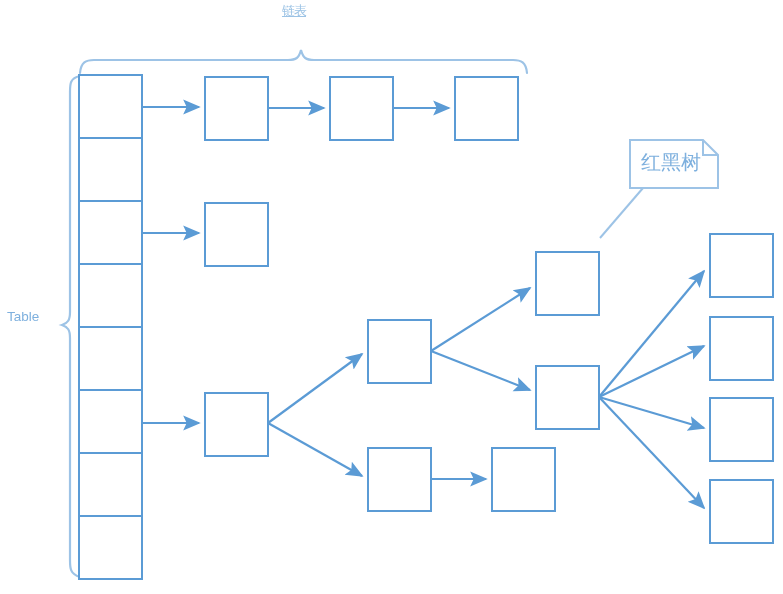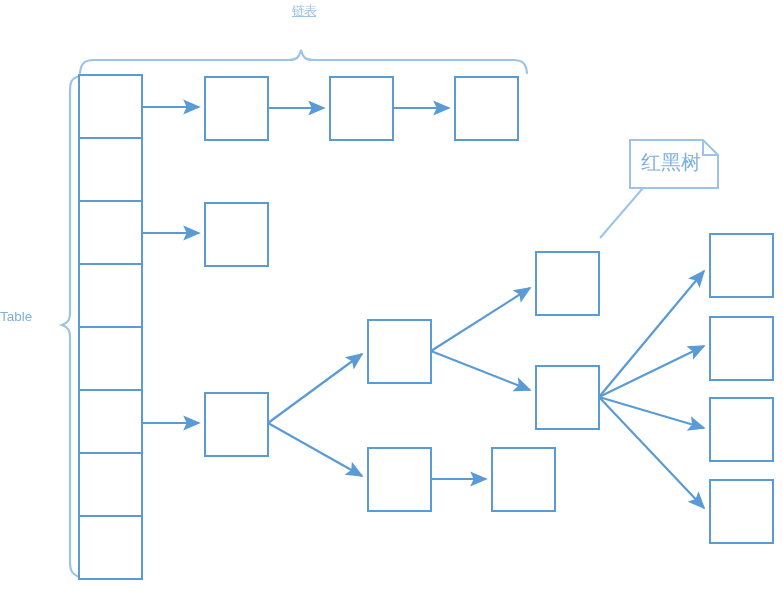--- a/index.html
+++ b/index.html
@@ -26,29 +26,29 @@
   }
   .dgm-label {
     position: absolute;
     color: #7EB0DE;
     font-size: 13px;
     line-height: 1.05;
     white-space: pre;
     pointer-events: none;
   }
   #label-table {
-    left: 0;
+    left: 7px;
     top: 310px;
     font-size: 13.5px;
   }
   #label-linkedlist {
     left: 282px;
     top: 6px;
     width: 34px;
-    text-align: right;
+    text-align: left;
     font-size: 13px;
     letter-spacing: -1px;
     line-height: 0.82;
     color: #9CC3E5;
     text-decoration: underline;
   }
   #label-rbtree {
     left: 641px;
     top: 152px;
     font-size: 20px;

